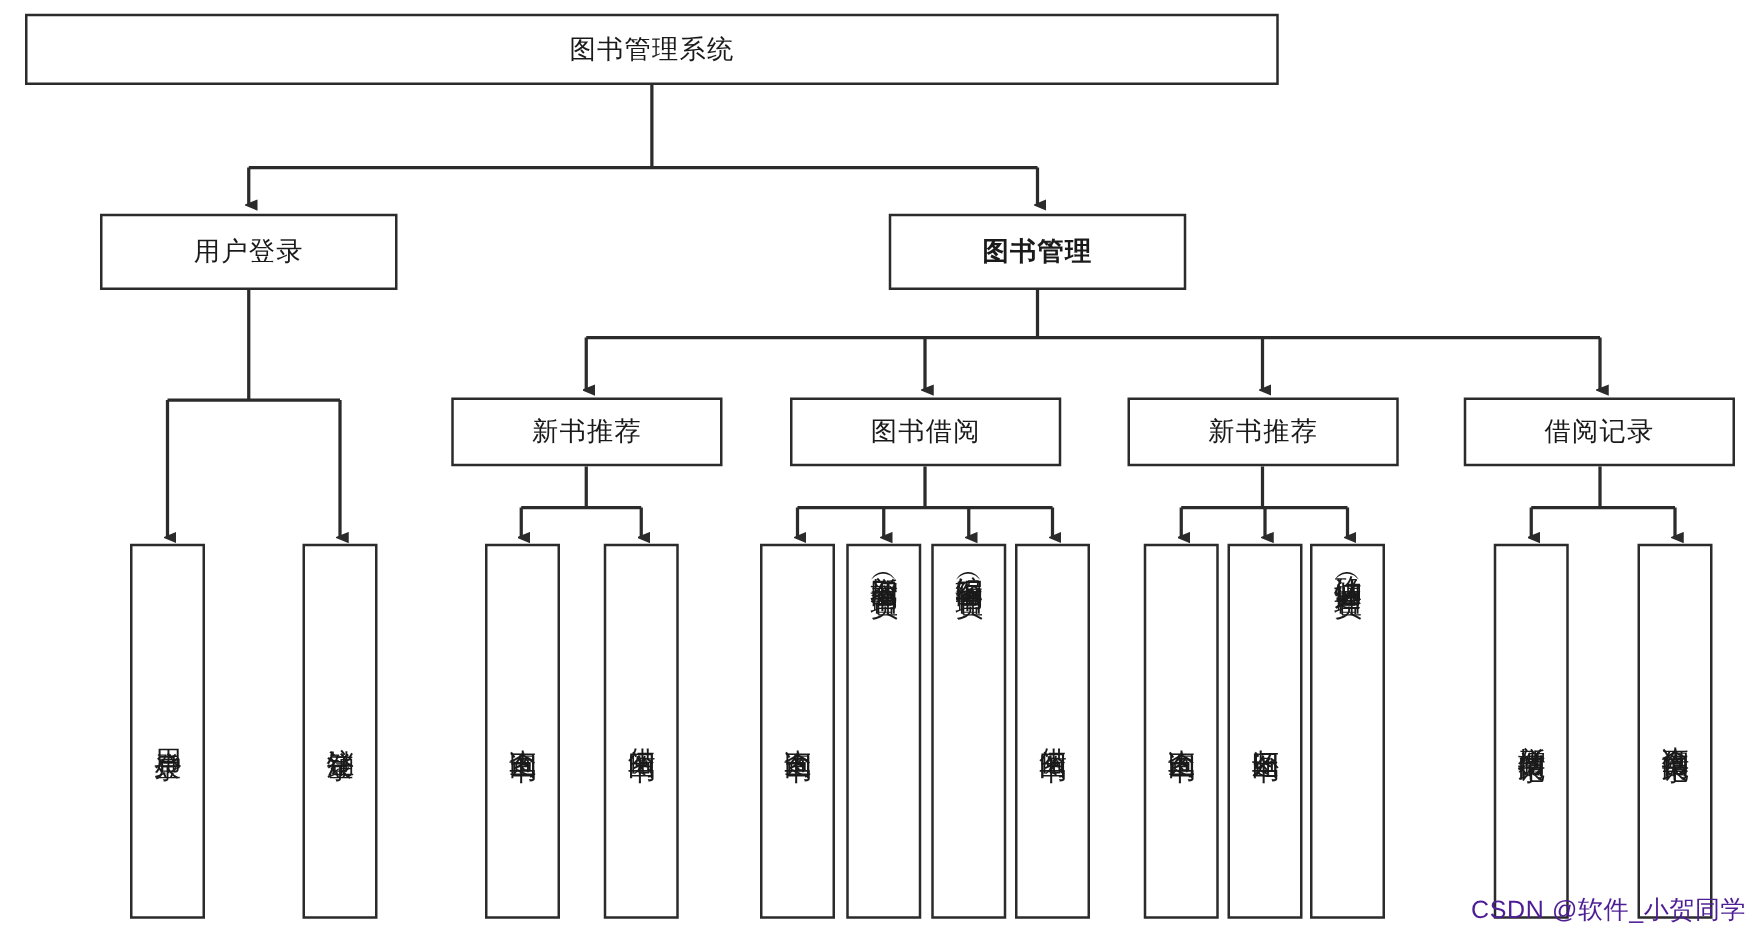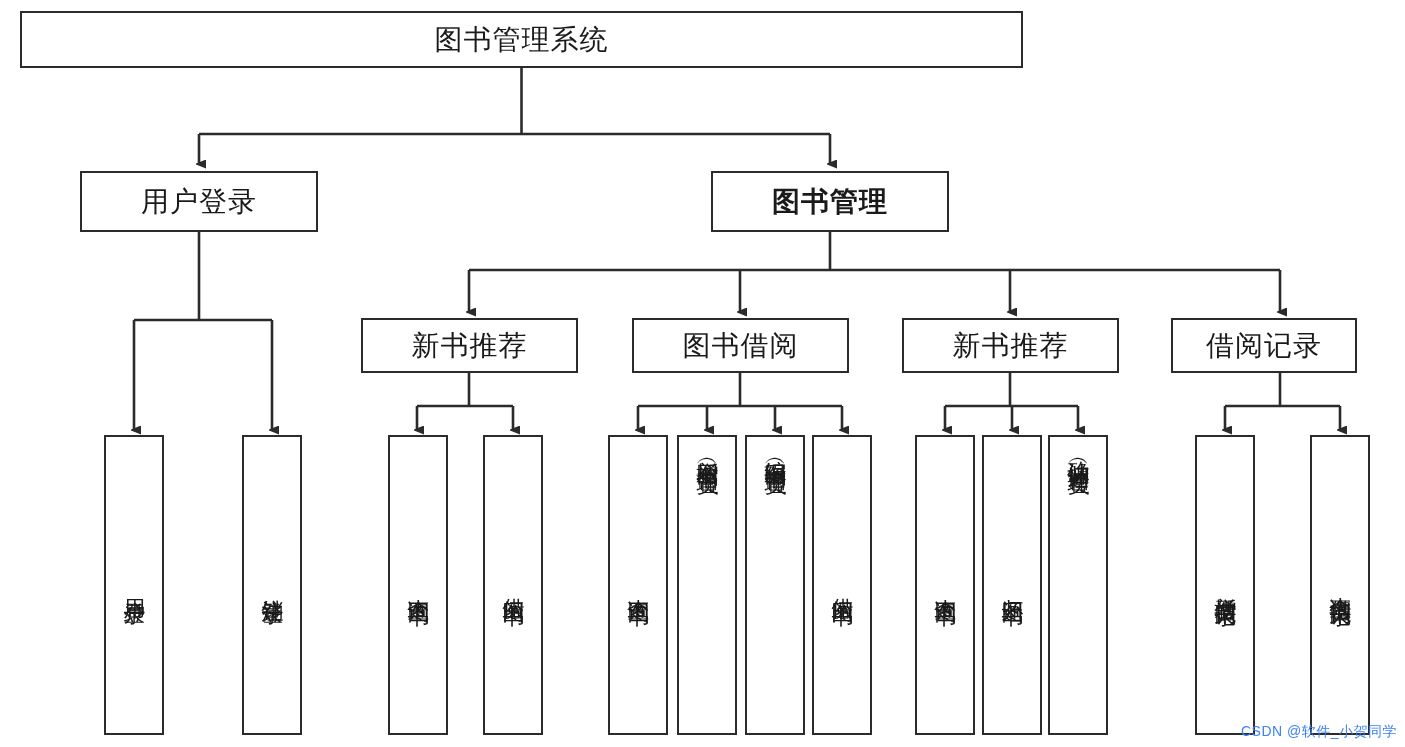--- a/index.html
+++ b/index.html
@@ -29,21 +29,21 @@
     position: absolute;
     box-sizing: border-box;
     background: #ffffff;
     border: 2px solid #2b2b2b;
     display: flex;
     align-items: center;
     justify-content: center;
     color: #1a1a1a;
   }
   .node-h .label {
-    font-size: 28px;
+    font-size: 21px;
     line-height: 1.2;
     letter-spacing: 1px;
     white-space: nowrap;
     text-align: right;
   }
   .node-v {
     align-items: flex-start;
     justify-content: center;
     padding-top: 6px;
   }
@@ -56,22 +56,22 @@
     white-space: nowrap;
   }
   .node-v.center-v {
     align-items: center;
     padding-top: 0;
   }
   .watermark {
     position: absolute;
     right: 8px;
     bottom: 6px;
-    font-size: 14px;
-    color: #3b82f6;
+    font-size: 20px;
+    color: #4c1d95;
     letter-spacing: 0.5px;
     white-space: nowrap;
     text-align: right;
   }
 </style>
 </head>
 <body>
 
 <div id="canvas">
 
@@ -139,21 +139,21 @@
 
   <div class="node node-h" style="left:361px; top:318px; width:217px; height:55px;">
     <span class="label">新书推荐</span>
   </div>
   <div class="node node-h" style="left:632px; top:318px; width:217px; height:55px;">
     <span class="label">图书借阅</span>
   </div>
   <div class="node node-h" style="left:902px; top:318px; width:217px; height:55px;">
     <span class="label">新书推荐</span>
   </div>
-  <div class="node node-h" style="left:1171px; top:318px; width:186px; height:55px;">
+  <div class="node node-h" style="left:1171px; top:318px; width:217px; height:55px;">
     <span class="label">借阅记录</span>
   </div>
 
   <div class="node node-v center-v" style="left:104px; top:435px; width:60px; height:300px;">
     <span class="label">用户登录</span>
   </div>
   <div class="node node-v center-v" style="left:242px; top:435px; width:60px; height:300px;">
     <span class="label">注销登录</span>
   </div>
 

